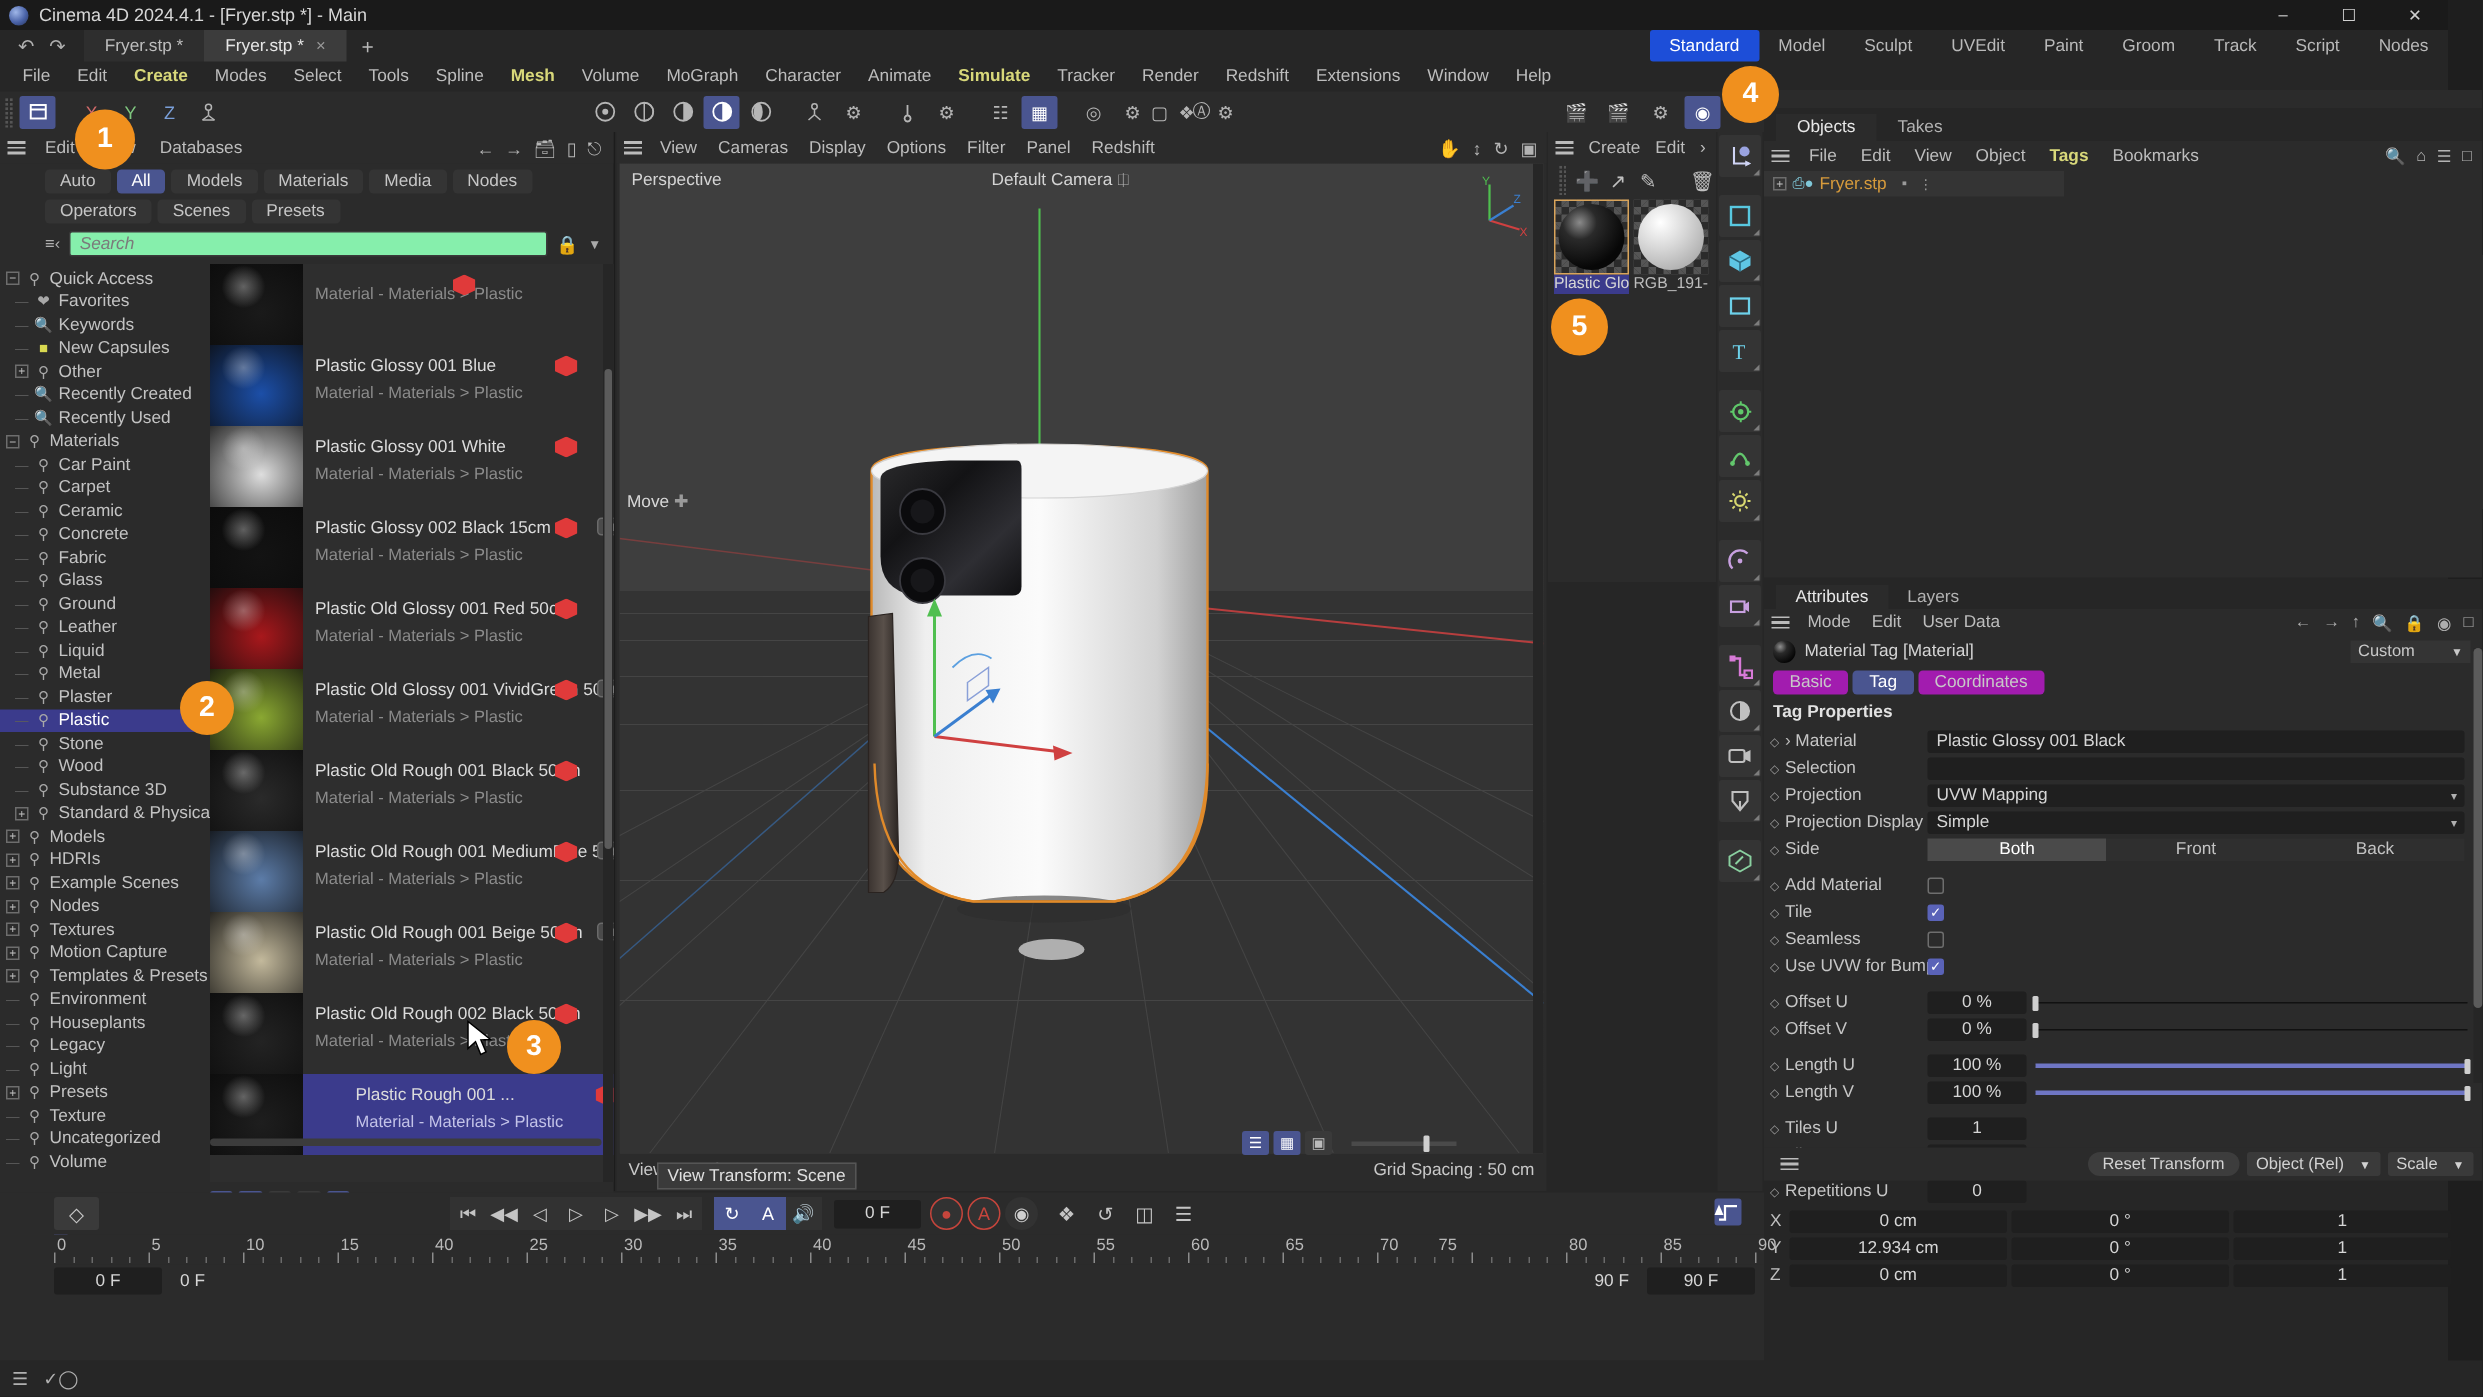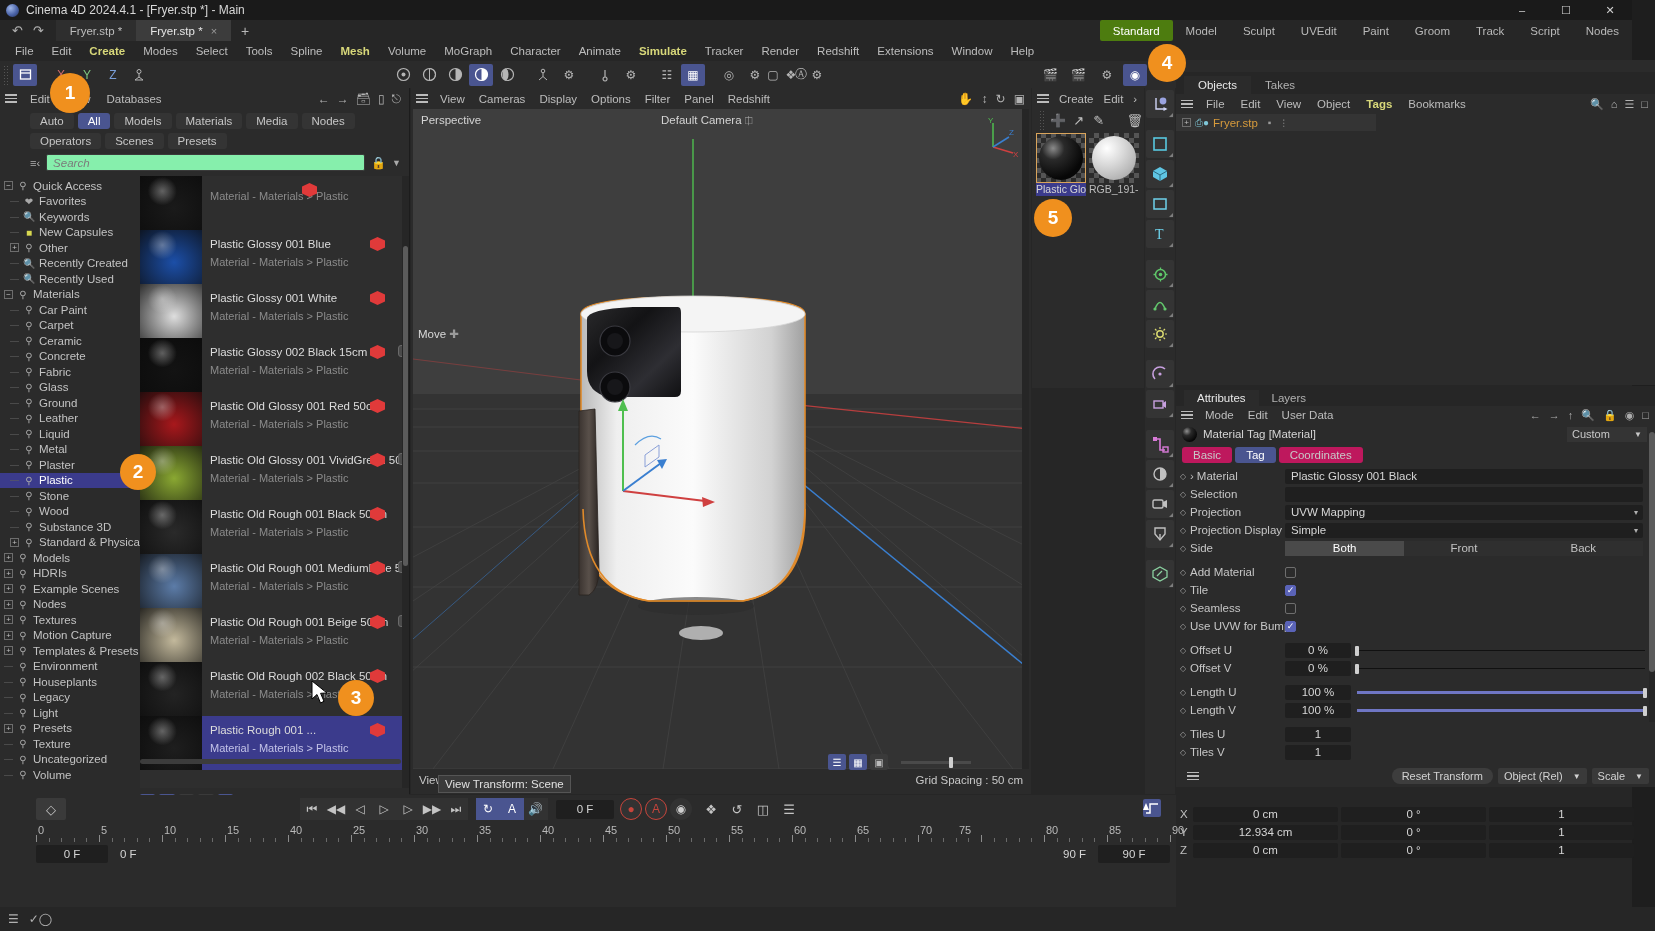--- a/index.html
+++ b/index.html
@@ -19,21 +19,21 @@
   
   .tabstrip { height:21px; background:#262626; display:flex; align-items:center; position:relative; }
   .undo-redo { display:flex; gap:10px; padding:0 12px; color:#b0b0b0; font-size:13px;}
   .doctab { height:21px; padding:0 14px; display:flex; align-items:center; gap:8px;
      font-size:11.5px; color:#bdbdbd; background:#2e2e2e;}
   .doctab.active { background:#3c3c3c; color:#e6e6e6; }
   .doctab .x { font-size:11px; color:#9a9a9a;}
   .plustab { padding:0 10px; color:#b8b8b8; font-size:14px;}
   .layoutsw { position:absolute; right:0; top:0; height:21px; display:flex; align-items:center; }
   .lsw { padding:0 13px; height:21px; display:flex; align-items:center; font-size:11.5px; color:#b9b9b9;}
-  .lsw.active { background:#4d7c0f; color:#ffffff; border-radius:2px;}
+  .lsw.active { background:#1d4ed8; color:#ffffff; border-radius:2px;}
 
   
   .menubar { height:20px; background:#262626; display:flex; align-items:center; padding-left:6px; }
   .menubar .mi { padding:0 9px; font-size:11.5px; color:#bdbdbd; line-height:20px;}
   .menubar .mi.hl { color:#d8d87a; font-weight:bold;}
 
   
   .maintool { height:27px; background:#2b2b2b; display:flex; align-items:center; position:relative;}
   .grip { width:6px; height:20px; margin:0 3px;
     background-image:radial-gradient(#555 1px, transparent 1px); background-size:3px 3px;}
@@ -159,21 +159,21 @@
   .amtab.active { background:#2b2b2b; color:#e8e8e8;}
   .am-menu { height:18px; display:flex; align-items:center;}
   .am-menu .mi { padding:0 7px; font-size:11.5px; color:#bdbdbd;}
   .am-menu .right { margin-left:auto; display:flex; gap:8px; padding-right:6px; color:#adadad; font-size:11px;}
   .am-title { height:20px; display:flex; align-items:center; gap:6px; padding-left:6px; font-size:11.5px; color:#d5d5d5;}
   .am-title .sball { width:15px;height:15px;border-radius:50%;
      background:radial-gradient(circle at 32% 28%, #909090 0%, #2a2a2a 30%, #050505 75%);}
   .am-title .custom { margin-left:auto; margin-right:8px; width:80px; height:15px; background:#343434;
      display:flex; align-items:center; justify-content:space-between; padding:0 5px; font-size:11px; color:#c8c8c8;}
   .am-subtabs { display:flex; gap:3px; padding:3px 0 4px 6px;}
-  .sbtab { padding:2px 11px; border-radius:3px; background:#be185d; font-size:11.5px; color:#c8c8c8;}
+  .sbtab { padding:2px 11px; border-radius:3px; background:#a21caf; font-size:11.5px; color:#c8c8c8;}
   .sbtab.on { background:#4a5590; color:#fff;}
   .am-section { font-size:11.5px; color:#e2e2e2; font-weight:bold; padding:2px 0 4px 6px;}
   .prow { height:18px; display:flex; align-items:center; font-size:11.5px; color:#c6c6c6;}
   .pdiamond { width:14px; text-align:center; color:#9a9a9a; font-size:8px; flex:none;}
   .plabel { width:95px; flex:none; white-space:nowrap;}
   .plabel .arrow { color:#bbb; margin-right:3px;}
   .pfield { height:15px; background:#1f1f1f; border-radius:2px; display:flex; align-items:center;
      padding:0 6px; font-size:11.5px; color:#d6d6d6; position:relative;}
   .pfield .dd { position:absolute; right:5px; color:#b0b0b0; font-size:8px;}
   .pcheck { width:11px; height:11px; border:1px solid #6e6e6e; background:#2b2b2b; border-radius:2px;}
@@ -754,21 +754,21 @@
           <div class="mrow" style="position: relative;">
             <div class="mthumb" style="background: radial-gradient(at 36% 28%, rgba(255, 255, 255, 0.333) 0%, transparent 26%), radial-gradient(at 55% 60%, rgb(35, 35, 35) 0%, rgb(10, 10, 10) 120%), rgb(35, 35, 35);"></div>
             <div class="minfo">
               <div class="mname">Plastic Old Rough 002 Black 50cm</div>
               <div class="mpath">Material - Materials &gt; Plastic</div>
               <div class="mbadge" style="left: 168px;">
                 <div class="hexred"></div>
               </div>
             </div>
           </div>
-          <div class="mrow sel" style="position: relative;">
+          <div class="mrow sel" style="position: relative; gap: 27px;">
             <div class="mthumb" style="background: radial-gradient(at 36% 28%, rgba(255, 255, 255, 0.333) 0%, transparent 26%), radial-gradient(at 55% 60%, rgb(30, 30, 30) 0%, rgb(10, 10, 10) 120%), rgb(30, 30, 30);"></div>
             <div class="minfo">
               <div class="mname">Plastic Rough 001 ...</div>
               <div class="mpath">Material - Materials &gt; Plastic</div>
               <div class="mbadge" style="left: 168px;">
                 <div class="hexred"></div>
               </div>
             </div>
           </div>
           <div class="ab-scroll">
@@ -1135,20 +1135,21 @@
       <div class="custom">
         <span>Custom</span>
         <span style="font-size:8px;">▼</span>
       </div>
     </div>
     <div class="am-subtabs">
       <div class="sbtab">Basic</div>
       <div class="sbtab on">Tag</div>
       <div class="sbtab">Coordinates</div>
     </div>
+    <div class="am-section">Tag Properties</div>
     <div id="attr-rows">
         <div class="prow">
           <span class="pdiamond">◇</span>
           <span class="plabel"><span class="arrow">›</span>Material</span>
           <div class="pfield" style="flex: 1 1 0%; margin-right: 12px;">Plastic Glossy 001 Black</div>
         </div>
         <div class="prow">
           <span class="pdiamond">◇</span>
           <span class="plabel">Selection</span>
           <div class="pfield" style="flex: 1 1 0%; margin-right: 12px;"></div>

